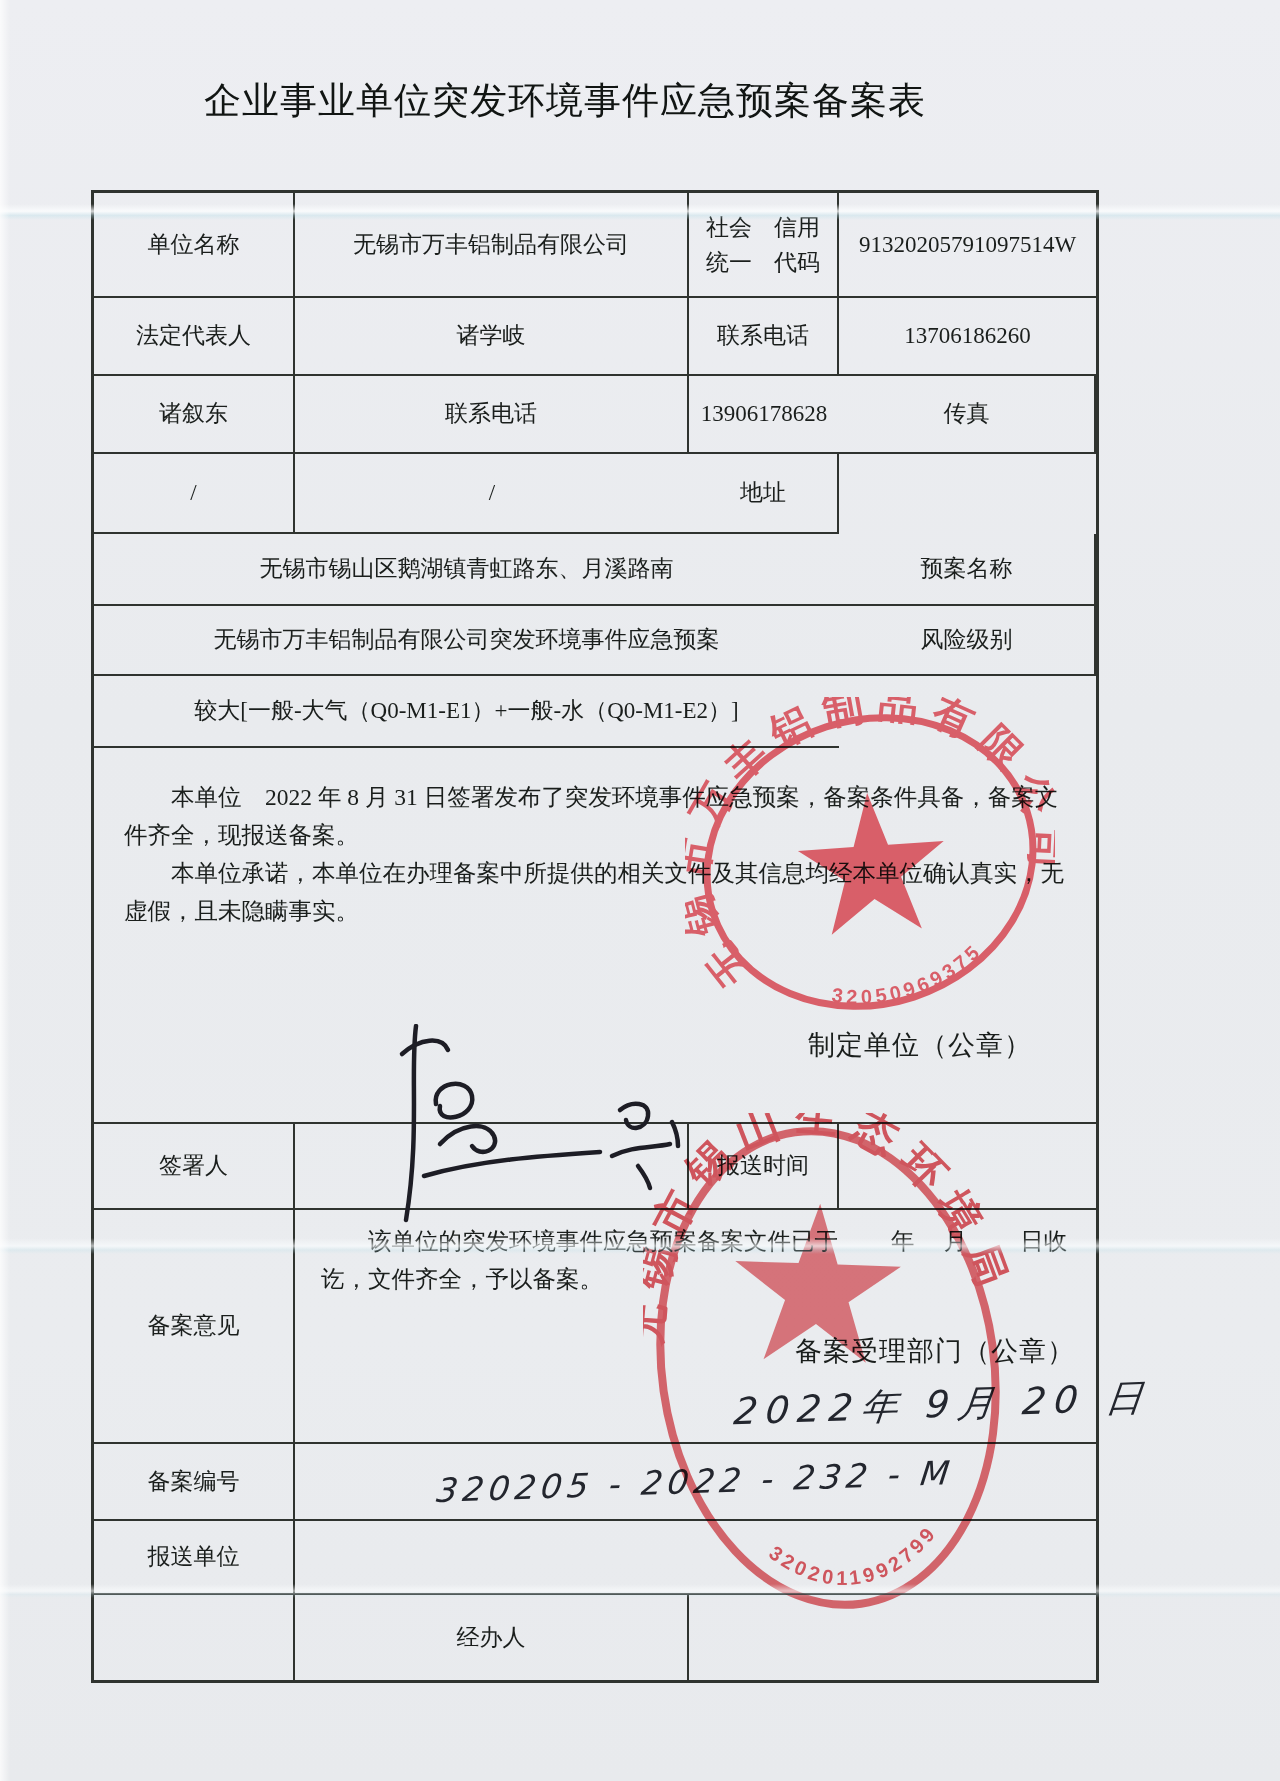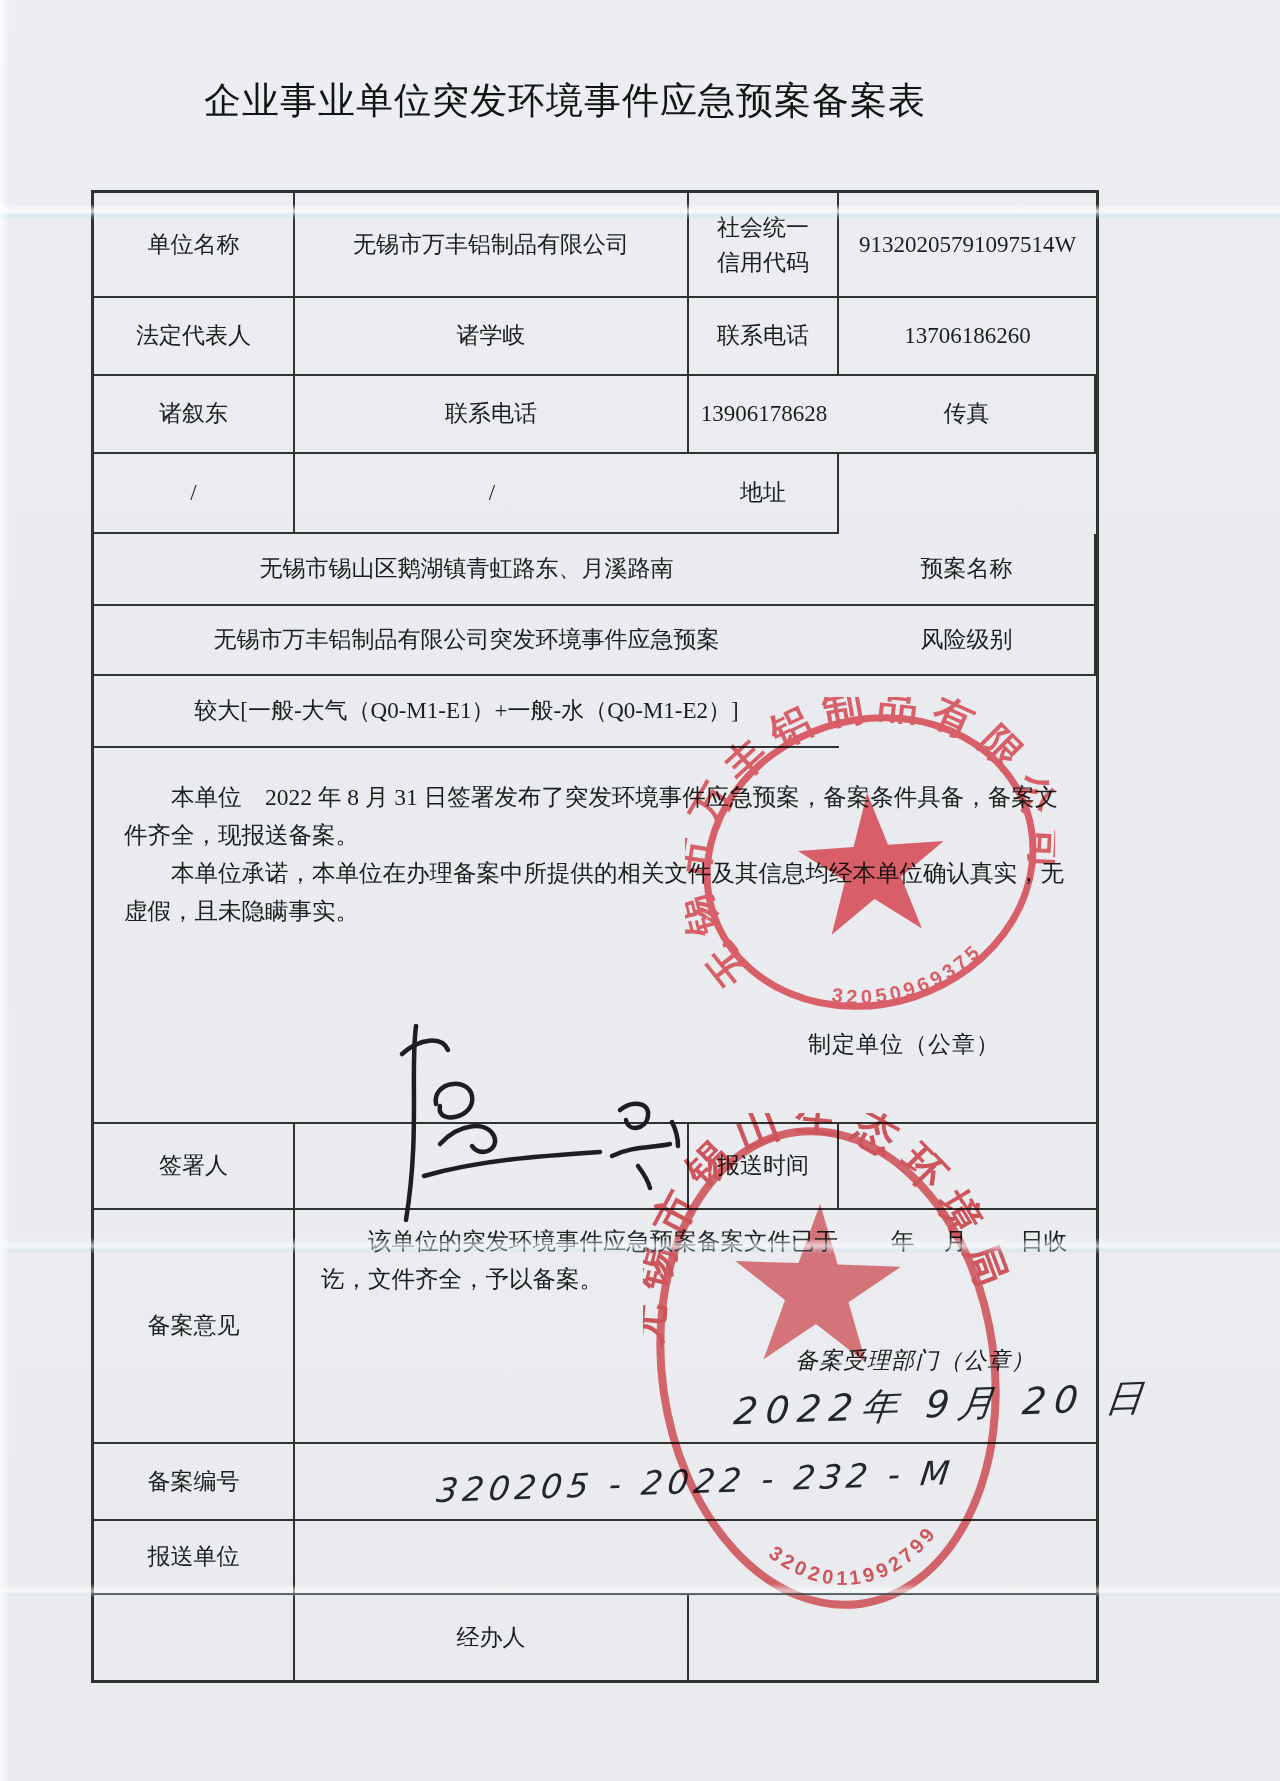--- a/index.html
+++ b/index.html
@@ -19,28 +19,28 @@
     grid-template-rows:105px 78px 78px 80px 72px 70px 72px 376px 86px 234px 77px 74px 85px;
     border:3px solid #2f332f;background:transparent;margin-left:28px;
   }
   .cell{
     position:relative;border-right:2px solid #2f332f;border-bottom:2px solid #2f332f;
     display:flex;align-items:center;justify-content:center;text-align:center;
     font-size:23px;line-height:34px;padding:2px 6px;box-sizing:border-box;
   }
   .no-r{border-right:none}.no-b{border-bottom:none}
   .sp3{grid-column:span 3}.sp4{grid-column:span 4}
-  .two-line{flex-direction:column;line-height:35px}
+  .two-line{flex-direction:row;line-height:35px}
   .decl{display:block;text-align:left;padding:30px 30px 0 30px;font-size:23.5px;line-height:38px;}
   .decl p{margin:0;text-indent:2em;}
-  .seal-caption{position:absolute;font-size:23px;letter-spacing:1px;white-space:nowrap;}
+  .seal-caption{position:absolute;font-size:27px;letter-spacing:1px;white-space:nowrap;}
   .decl .seal-caption{left:714px;top:278px;}
   .opinion{display:block;text-align:left;padding:12px 26px 0 26px;font-size:23.5px;line-height:38px;}
   .opinion p{margin:0;text-indent:2em;}
-  .opinion .seal-caption{left:500px;top:132px;font-style:italic;}
+  .opinion .seal-caption{left:500px;top:122px;}
   .hw{
     font-family:"DejaVu Sans","Liberation Sans",sans-serif;font-style:italic;color:#23262e;
   }
   .hw-date{
     position:absolute;left:440px;top:176px;font-size:37px;letter-spacing:8px;
     transform:skewX(-8deg) rotate(-2deg);white-space:nowrap;
   }
   .hw-number{
     font-size:33px;letter-spacing:5px;transform:skewX(-9deg) rotate(-2deg);white-space:nowrap;
   }

